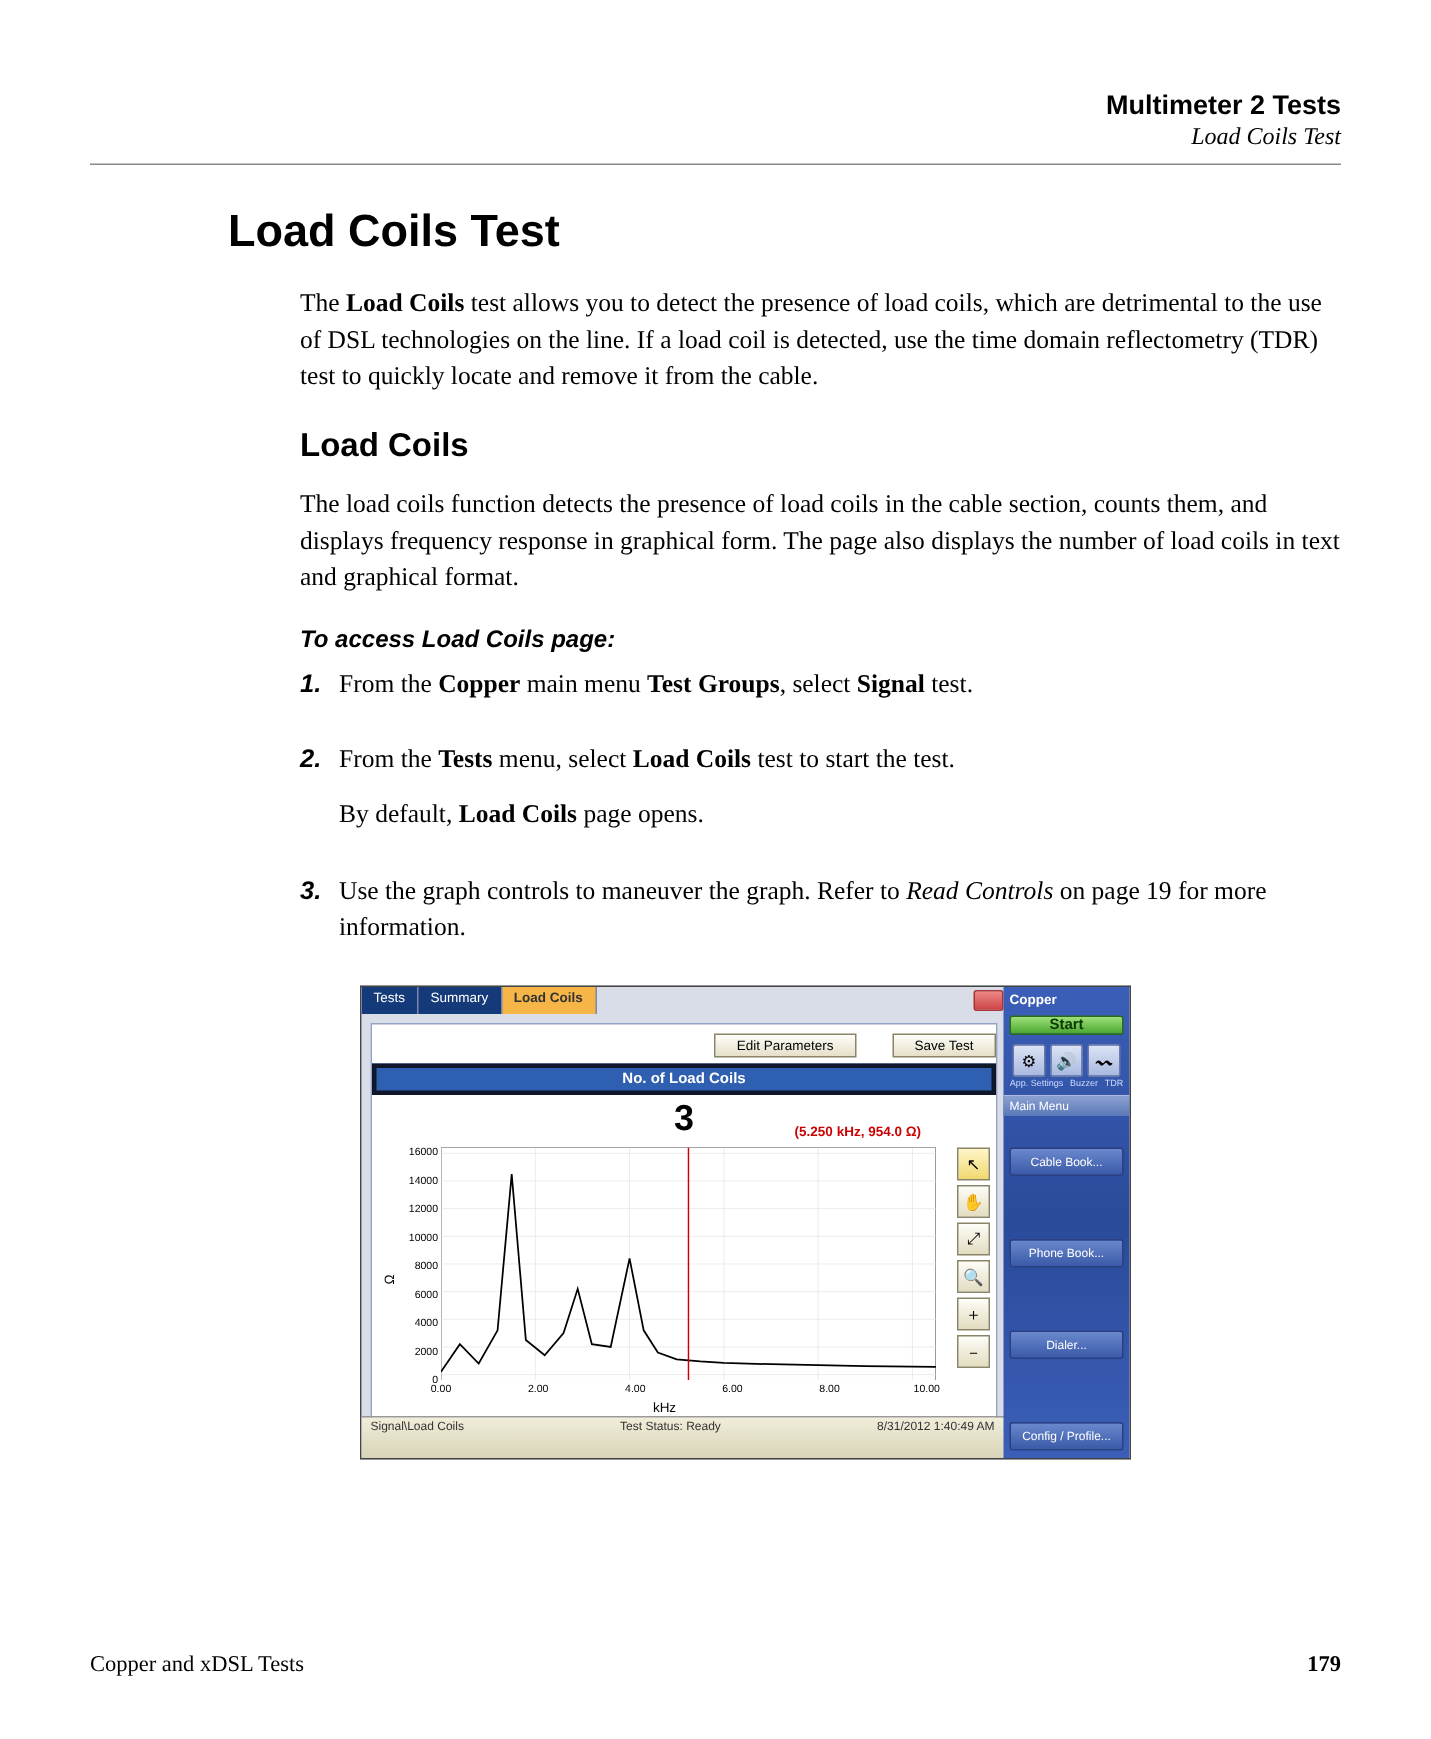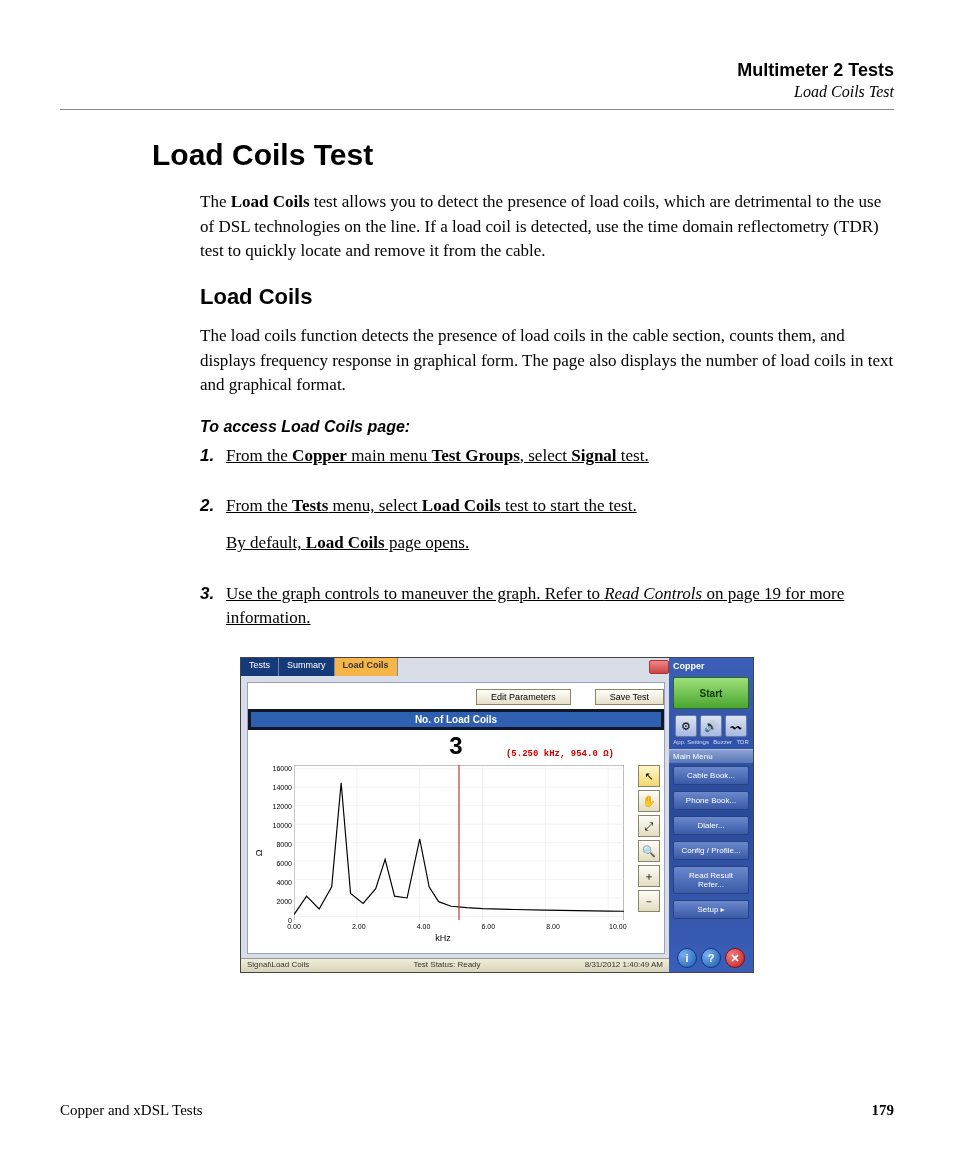--- a/index.html
+++ b/index.html
@@ -15,21 +15,21 @@
   .header { text-align: right; margin-bottom: 4px; }
   .header-chapter { font-family: Verdana, Arial, sans-serif; font-weight: bold; font-size: 18px; }
   .header-section { font-family: Georgia, serif; font-style: italic; font-size: 16px; margin-top: 2px; }
   .hr { border: none; border-top: 1.5px solid #888; margin: 8px 0 28px 0; }
   .page-title { font-family: Verdana, Arial, sans-serif; font-weight: bold; font-size: 30px; margin: 20px 0 18px 92px; }
   .body-text { font-size: 17px; line-height: 1.45; margin: 0 0 20px 140px; max-width: 700px; }
   .subheading { font-family: Verdana, Arial, sans-serif; font-weight: bold; font-size: 22px; margin: 16px 0 14px 140px; }
   .instruction-title { font-family: Verdana, Arial, sans-serif; font-style: italic; font-weight: bold; font-size: 16px; margin: 8px 0 8px 140px; }
   .step { display: flex; margin: 0 0 14px 140px; max-width: 700px; font-size: 17px; line-height: 1.45; }
   .step-num { font-family: Verdana, Arial, sans-serif; font-weight: bold; font-style: italic; width: 26px; flex-shrink: 0; }
-  .step-body { flex: 1; text-decoration: underline; }
+  .step-body { flex: 1; }
   .step-body p { margin-bottom: 12px; }
   b { font-weight: bold; }
   i { font-style: italic; }
   .screenshot-wrap { margin: 10px 0 0 180px; }
   .screenshot {
     width: 514px; height: 316px;
     border: 1px solid #444;
     position: relative;
     font-family: Tahoma, Arial, sans-serif;
     font-size: 9px;
@@ -41,39 +41,39 @@
   .ss-tab { padding: 2px 8px; font-size: 9px; border-right: 1px solid #7a88b0; cursor: pointer; }
   .tab-blue { background: #153a7a; color: #fff; }
   .tab-orange { background: #f5b547; color: #333; font-weight: bold; }
   .ss-title-row { position: absolute; top: 0; right: 0; height: 18px; display: flex; align-items: center; }
   .ss-title-icon { width: 20px; height: 14px; margin-right: 2px; background: linear-gradient(#e88,#c44); border-radius: 2px; border:1px solid #a33; }
   .ss-main-inner { position: absolute; left: 6px; top: 24px; right: 6px; bottom: 18px; background: #fff; border: 1px solid #96a2c4; }
   .ss-btnrow { display: flex; justify-content: flex-end; gap: 24px; padding: 6px 0 4px 0; }
   .ss-btn { background: linear-gradient(#fefdf9,#e6e0c8); border: 1px solid #8a8468; padding: 2px 14px; font-size: 9px; cursor: pointer; }
   .ss-bluebar { background: #2f5fb0; color: #fff; text-align: center; font-weight: bold; font-size: 10px; padding: 2px 0; margin: 0 0px; border: 3px solid #0f172a; }
   .ss-big3 { font-family: Arial; font-weight: bold; font-size: 24px; text-align: center; margin: 2px 0 0 0; }
-  .ss-marker { color: #c00; font-weight: bold; font-size: 9px; position: absolute; right: 50px; top: 66px; font-family: Liberation Mono, monospace; }
+  .ss-marker { color: #c00; font-weight: bold; font-size: 9px; position: absolute; right: 50px; top: 66px; }
   .chart-area { position: absolute; left: 10px; top: 82px; right: 36px; bottom: 12px; }
   .y-axis-label { position: absolute; left: -2px; top: 50%; transform: translateY(-50%) rotate(-90deg); font-size: 9px; }
   .x-axis-label { position: absolute; left: 50%; bottom: -2px; transform: translateX(-50%); font-size: 9px; }
   .chart-svg { position: absolute; left: 36px; top: 0; right: 4px; bottom: 20px; }
   .tool-col { position: absolute; right: 4px; top: 82px; display: flex; flex-direction: column; gap: 3px; }
   .tool-b { width: 22px; height: 22px; background: linear-gradient(#fefdf7,#e2dcc0); border: 1px solid #8a8468; display: flex; align-items: center; justify-content: center; cursor: pointer; font-size: 11px; }
-  .ss-status { position: absolute; left: 0; bottom: 0; right: 0; height: 14px; background: linear-gradient(#f0edda,#d8d4b8); display: flex; font-size: 8px; color: #333; border-top: 1px solid #999; }
+  .ss-status { position: absolute; left: 0; bottom: 0; right: 0; height: 28px; background: linear-gradient(#f0edda,#d8d4b8); display: flex; font-size: 8px; color: #333; border-top: 1px solid #999; }
   .ss-status span { padding: 1px 6px; }
   .ss-status .st-center { flex:1; text-align:center; }
   .ss-status .st-right { text-align:left; padding-right:8px; }
   .ss-right { position: absolute; right: 0; top: 0; width: 84px; height: 100%; background: linear-gradient(180deg,#3b5fb8 0%,#2a4a9a 50%,#3b5fb8 100%); display:flex; flex-direction:column; }
   .ss-right-title { color:#fff; font-weight:bold; font-size:9px; padding:3px 4px; }
-  .ss-start { margin:3px 4px 6px 4px; height:32px; background: linear-gradient(#9ee07a,#4aa62f); border:1px solid #2a6a1a; color:#0a3a00; font-weight:bold; display:flex; align-items:center; justify-content:center; cursor:pointer; font-size:10px; border-radius:2px; }
+  .ss-start { margin:3px 4px 6px 4px; height:48px; background: linear-gradient(#9ee07a,#4aa62f); border:1px solid #2a6a1a; color:#0a3a00; font-weight:bold; display:flex; align-items:center; justify-content:center; cursor:pointer; font-size:10px; border-radius:2px; }
   .ss-iconrow { display:flex; justify-content:center; gap:3px; margin:0 3px 2px 3px; }
   .ss-iconrow .ic { width:22px; height:22px; background: linear-gradient(#dce4f4,#a8b8e0); border:1px solid #6a7aa8; border-radius:2px; cursor:pointer; display:flex; align-items:center; justify-content:center; font-size:11px; }
   .ss-iconlabels { display:flex; justify-content:space-around; color:#d0dcff; font-size:6px; margin:0 2px 4px 2px; }
   .ss-menu-header { background: linear-gradient(#8aa0d0,#5a78b8); color:#fff; font-size:8px; padding:2px 4px; border-top:1px solid #aebbe0; }
-  .ss-menu-item { margin:3px 4px; background: linear-gradient(#6a88cc,#3a5aa8); border:1px solid #2a4080; color:#fff; font-size:8px; padding:4px 5px; text-align:center; cursor:pointer; border-radius:2px; }
+  .ss-menu-item { margin:21px 4px; background: linear-gradient(#6a88cc,#3a5aa8); border:1px solid #2a4080; color:#fff; font-size:8px; padding:4px 5px; text-align:center; cursor:pointer; border-radius:2px; }
   .ss-bottom-icons { margin-top:auto; display:flex; justify-content:center; gap:4px; padding:4px; }
   .ss-bottom-icons .bi { width:20px; height:20px; border-radius:50%; display:flex; align-items:center; justify-content:center; color:#fff; font-weight:bold; font-size:11px; cursor:pointer; }
   .bi-blue { background: radial-gradient(circle at 30% 30%, #7ab0f0, #1a5ab0); border:1px solid #0a3a80; }
   .bi-red { background: radial-gradient(circle at 30% 30%, #f08080, #c02020); border:1px solid #801010; }
   .footer { position: absolute; bottom: 40px; left: 60px; right: 60px; display: flex; justify-content: space-between; font-size: 15px; }
   .footer .pn { font-weight: bold; }
   .ytick { position:absolute; font-size:7px; right: calc(100% - 34px); text-align:right; width:30px; }
   .xtick { position:absolute; font-size:7px; top: calc(100% - 18px); transform: translateX(-50%); }
 </style>
 </head>

